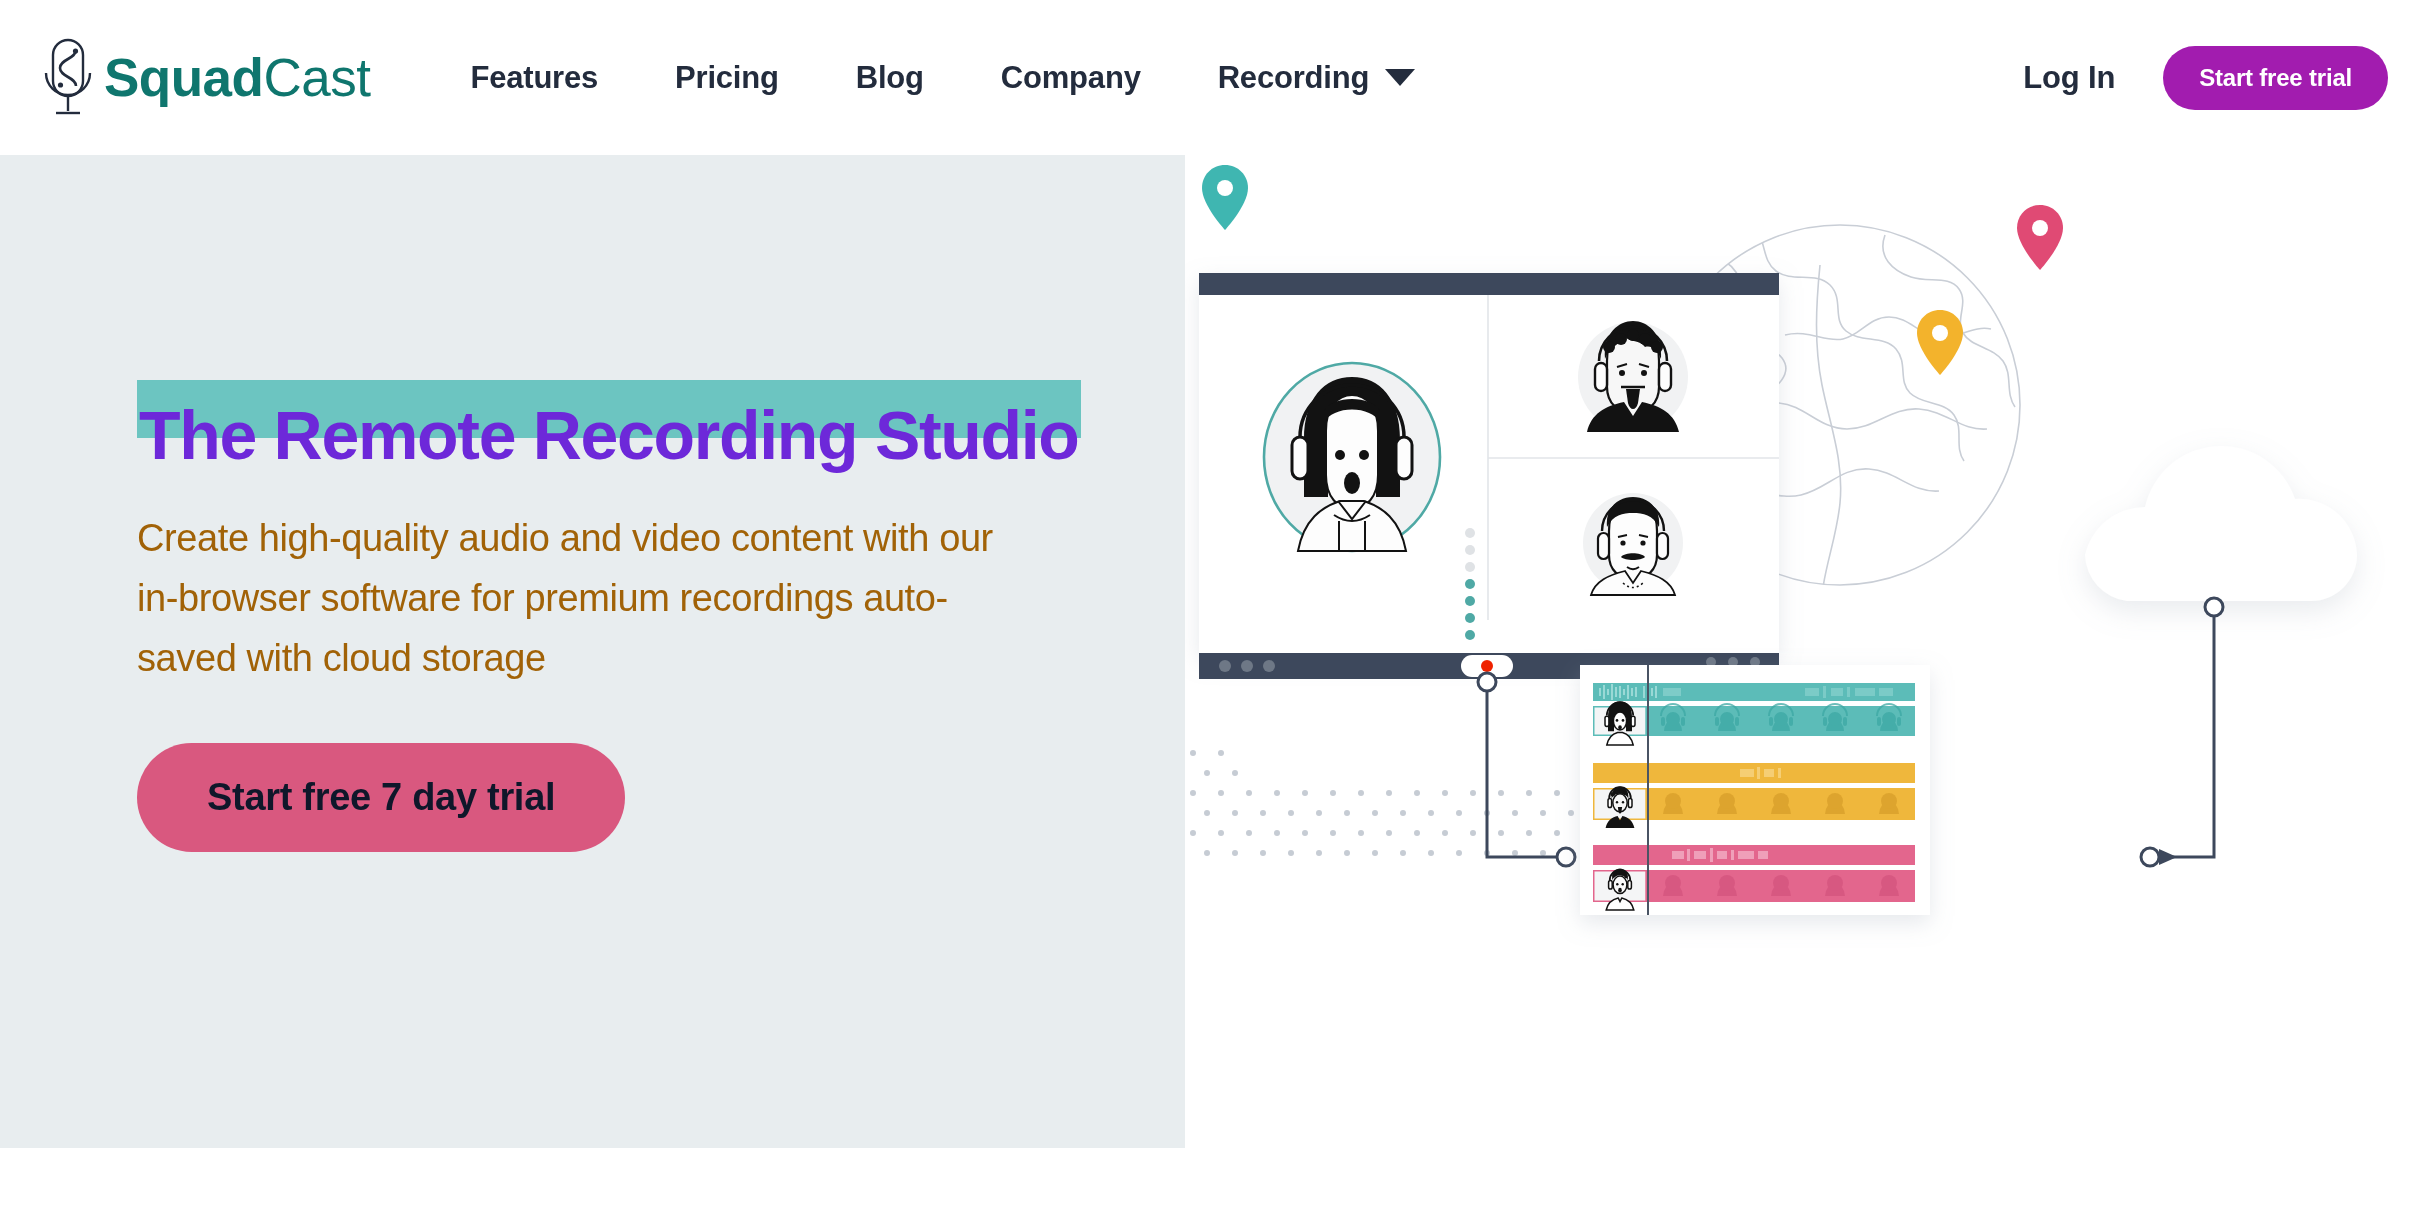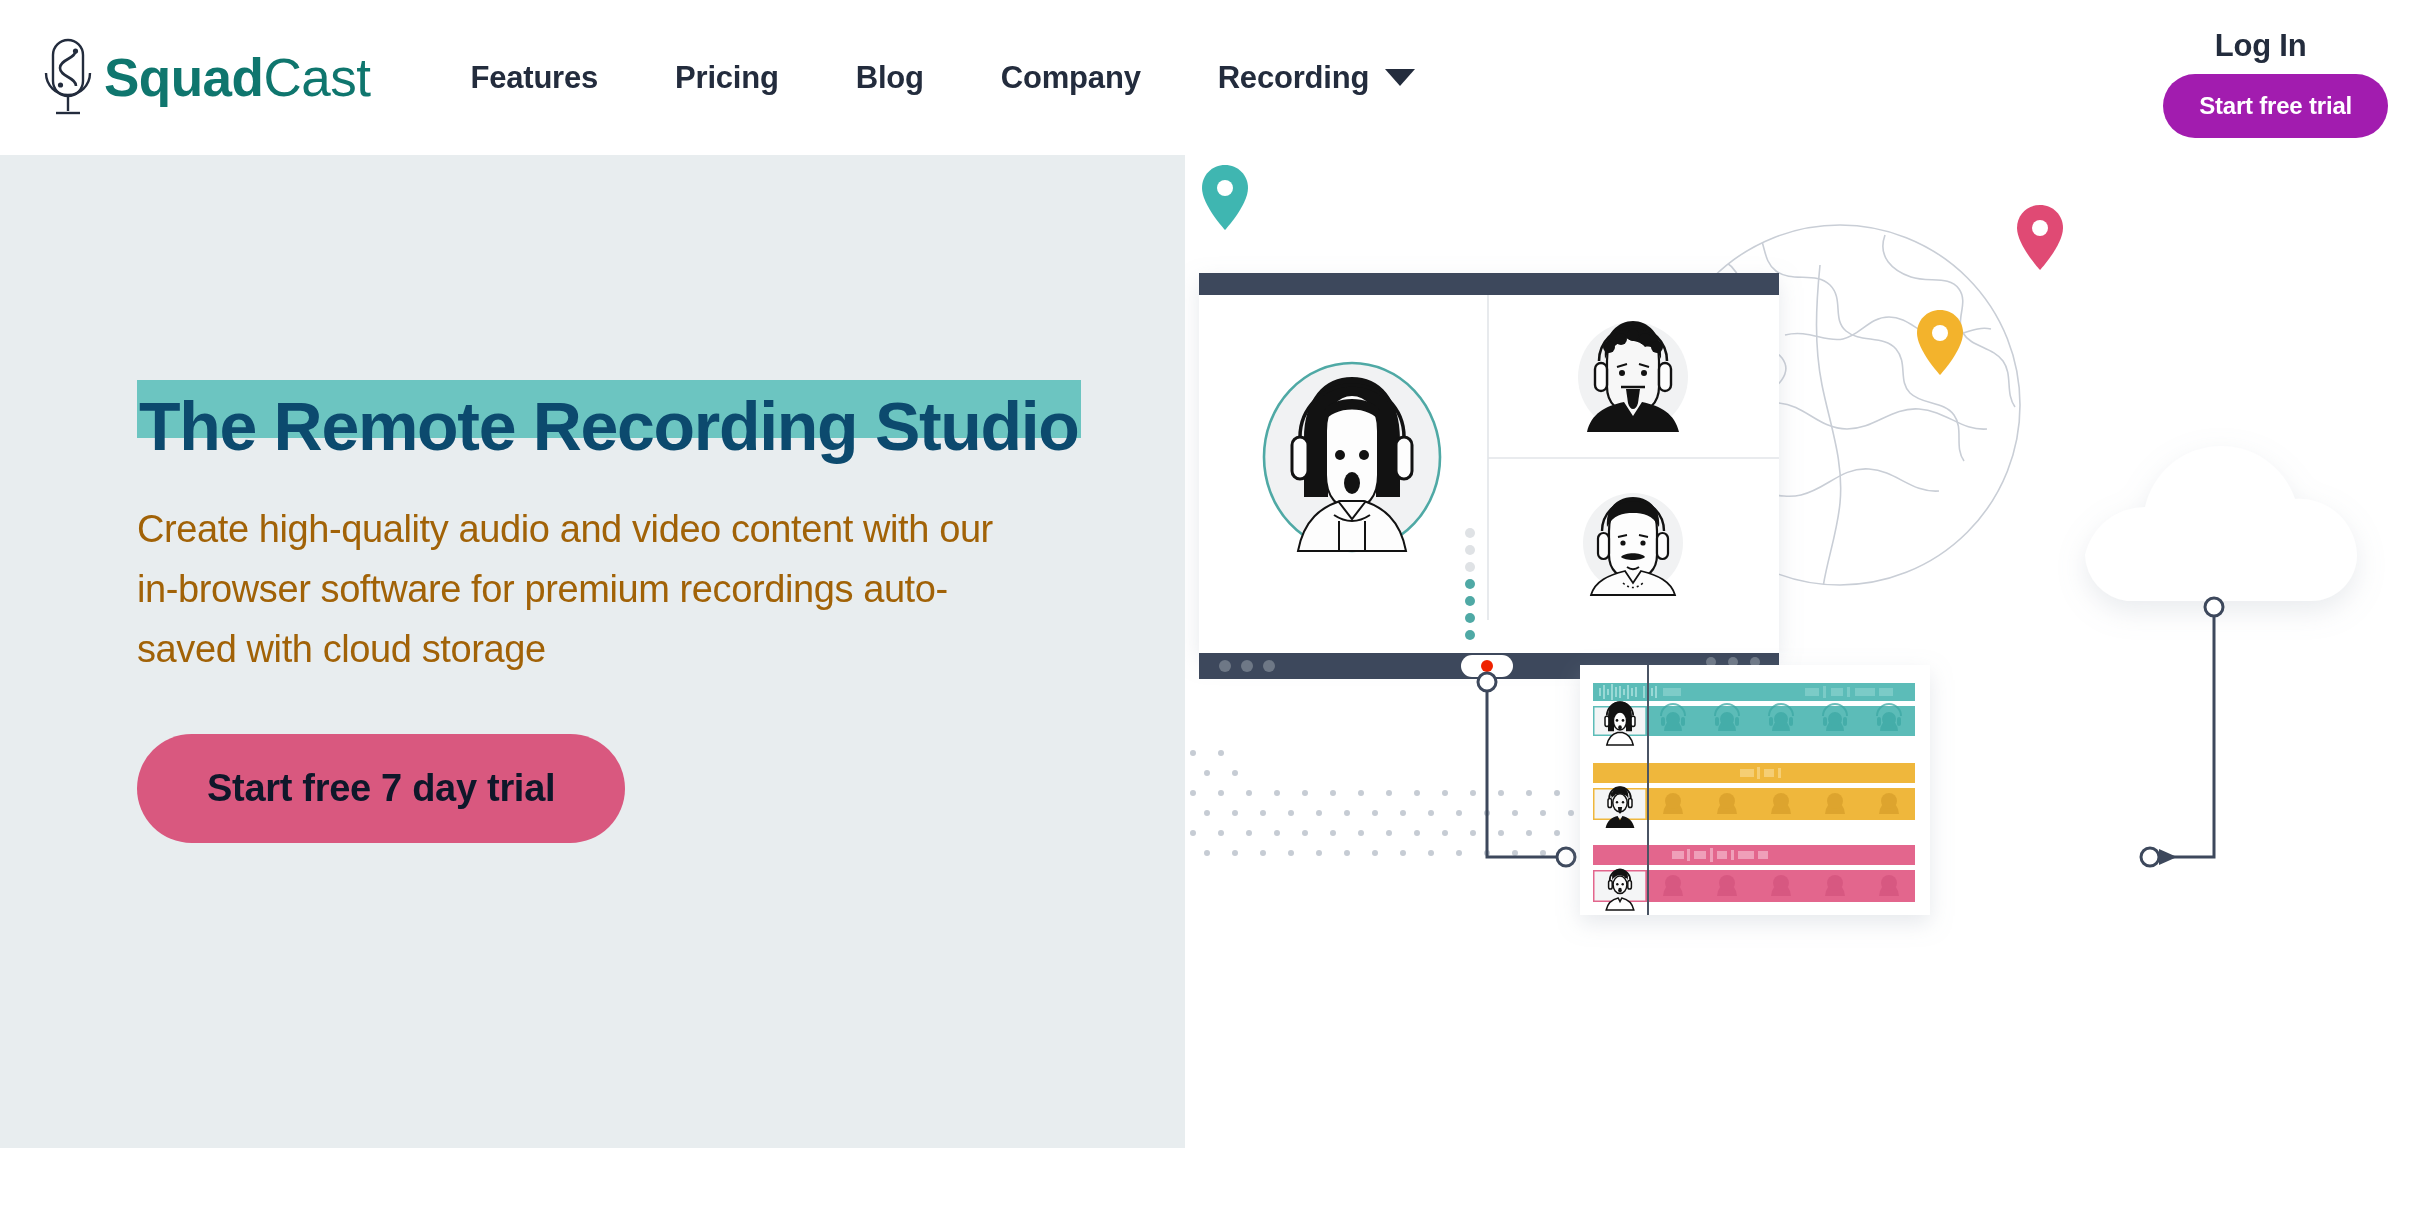--- a/index.html
+++ b/index.html
@@ -46,21 +46,21 @@
     display: inline-block;
     margin-left: 16px;
     width: 0; height: 0;
     border-left: 15px solid transparent;
     border-right: 15px solid transparent;
     border-top: 17px solid #232c3d;
   }
 
   .header-right {
     margin-left: auto; margin-right: 40px;
-    display: flex; align-items: center; flex-direction: column;
+    display: flex; align-items: center;
   }
   .login-link {
     font-size: 31px; font-weight: 600; color: #232c3d;
     letter-spacing: -0.2px; cursor: pointer;
     padding: 10px 18px;
     white-space: nowrap;
   }
   .trial-btn {
     margin-left: 30px;
     background: #a21caf;
@@ -86,25 +86,25 @@
   .hero-inner {
     position: absolute;
     left: 137px; top: 225px;
     width: 900px;
   }
   .hero-title {
     position: relative;
     display: inline-block;
     font-size: 68px;
     font-weight: 700;
-    color: #0c4a6e;
+    color: #6d28d9;
     line-height: 1.0;
     letter-spacing: -1.3px;
     white-space: nowrap;
-    padding: 12px 2px 6px 2px;
+    padding: 21px 2px 6px 2px;
   }
   .hero-title .hl {
     position: absolute;
     left: 0; top: 0px;
     width: 100%;
     height: 58px;
     background: #6cc5c1;
     z-index: 0;
   }
   .hero-title .tx { position: relative; z-index: 1; }

